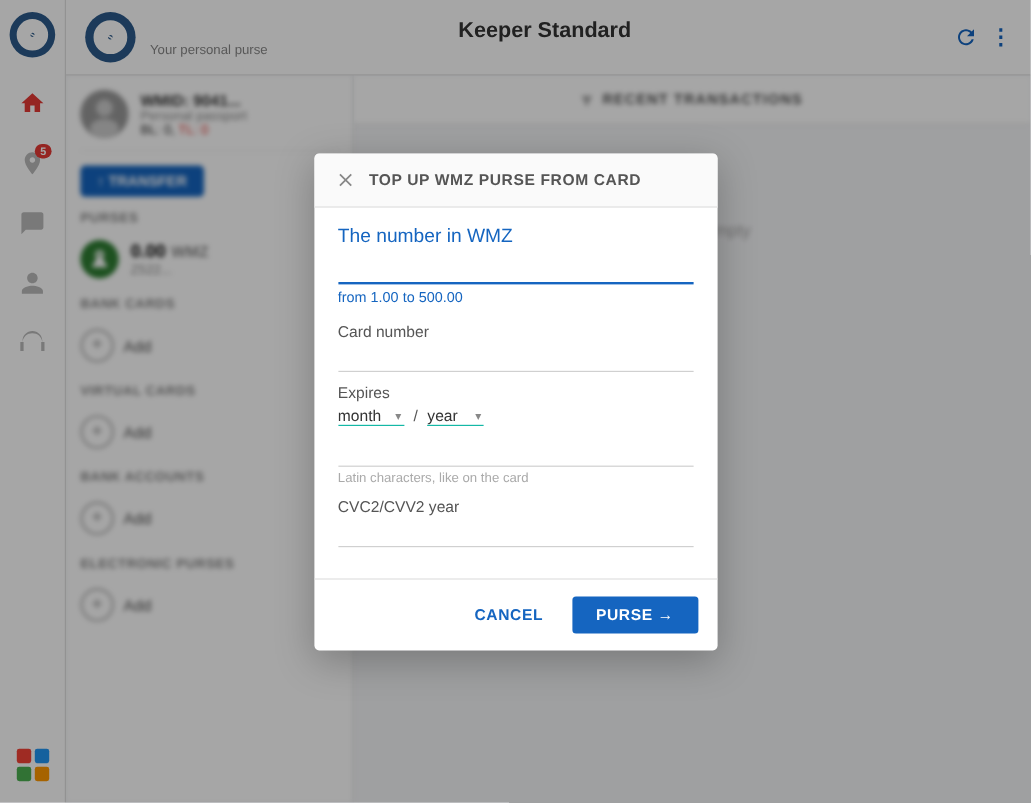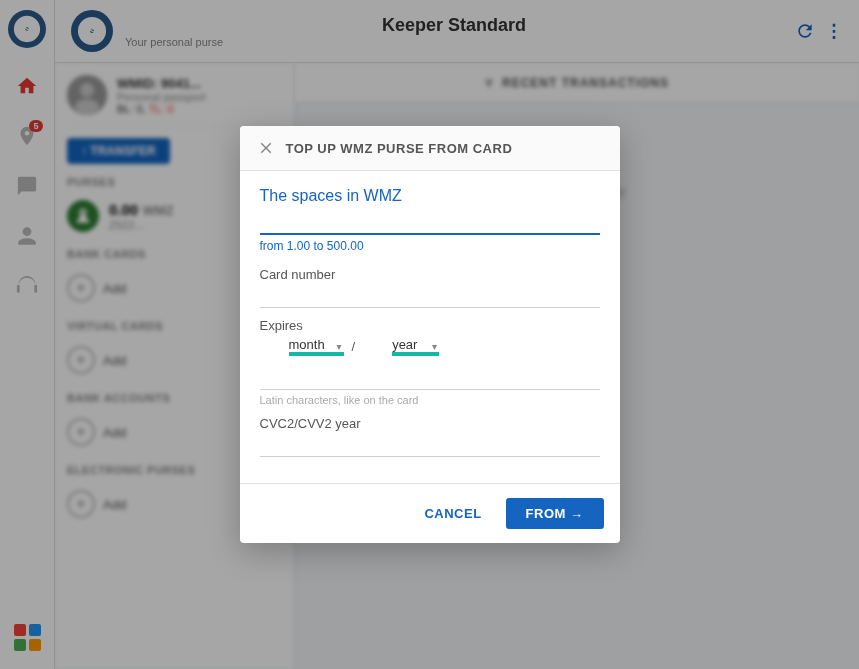--- a/index.html
+++ b/index.html
@@ -329,21 +329,21 @@
       z-index: 100;
       display: flex;
       align-items: center;
       justify-content: center;
     }
 
     
     .dialog {
       background: #fff;
       border-radius: 4px;
-      width: 380px;
+      width: 336px;
       box-shadow: 0 8px 32px rgba(0,0,0,0.25);
       overflow: hidden;
     }
 
     .dialog-header {
       display: flex;
       align-items: center;
       gap: 10px;
       padding: 12px 16px;
       border-bottom: 1px solid #e0e0e0;
@@ -440,30 +440,29 @@
     }
 
     .select-wrapper {
       position: relative;
       display: inline-flex;
       align-items: center;
     }
 
     .expires-select {
       border: none;
-      border-bottom: 4px solid #14b8a6;
+      border-bottom: 1px solid #14b8a6;
       outline: none;
       font-size: 13px;
       color: #333;
       background: transparent;
       appearance: none;
       -webkit-appearance: none;
       padding-right: 18px;
       cursor: pointer;
-      margin-left: 29px;
     }
 
     .select-arrow {
       position: absolute;
       right: 2px;
       pointer-events: none;
       font-size: 10px;
       color: #888;
     }
 
@@ -665,21 +664,21 @@
       <div class="dialog-close">
         <svg viewBox="0 0 24 24" width="18" height="18" fill="#888">
           <path d="M19 6.41L17.59 5 12 10.59 6.41 5 5 6.41 10.59 12 5 17.59 6.41 19 12 13.41 17.59 19 19 17.59 13.41 12z"></path>
         </svg>
       </div>
       <span class="dialog-title">TOP UP WMZ PURSE FROM CARD</span>
     </div>
 
     <div class="dialog-body">
 
-      <div class="amount-label">The spaces in WMZ</div>
+      <div class="amount-label">The number in WMZ</div>
       <div class="amount-input-wrapper">
         <input type="text" class="field-input" style="border-bottom: none; font-size: 14px; padding: 4px 0px;">
       </div>
       <div class="amount-range">from 1.00 to 500.00</div>
 
       <div class="form-field">
         <div class="field-label">Card number</div>
         <input type="text" class="field-input" style="">
       </div>
 
@@ -715,17 +714,17 @@
 
       <div class="form-field">
         <div class="field-label">CVC2/CVV2 year</div>
         <input type="text" class="field-input" style="">
       </div>
     </div>
 
     <div class="dialog-footer">
       <button class="btn-cancel">CANCEL</button>
       <button class="btn-more">
-        <span>FROM →</span>
+        <span>PURSE →</span>
       </button>
     </div>
   </div>
 </div>
 
 </body></html>

